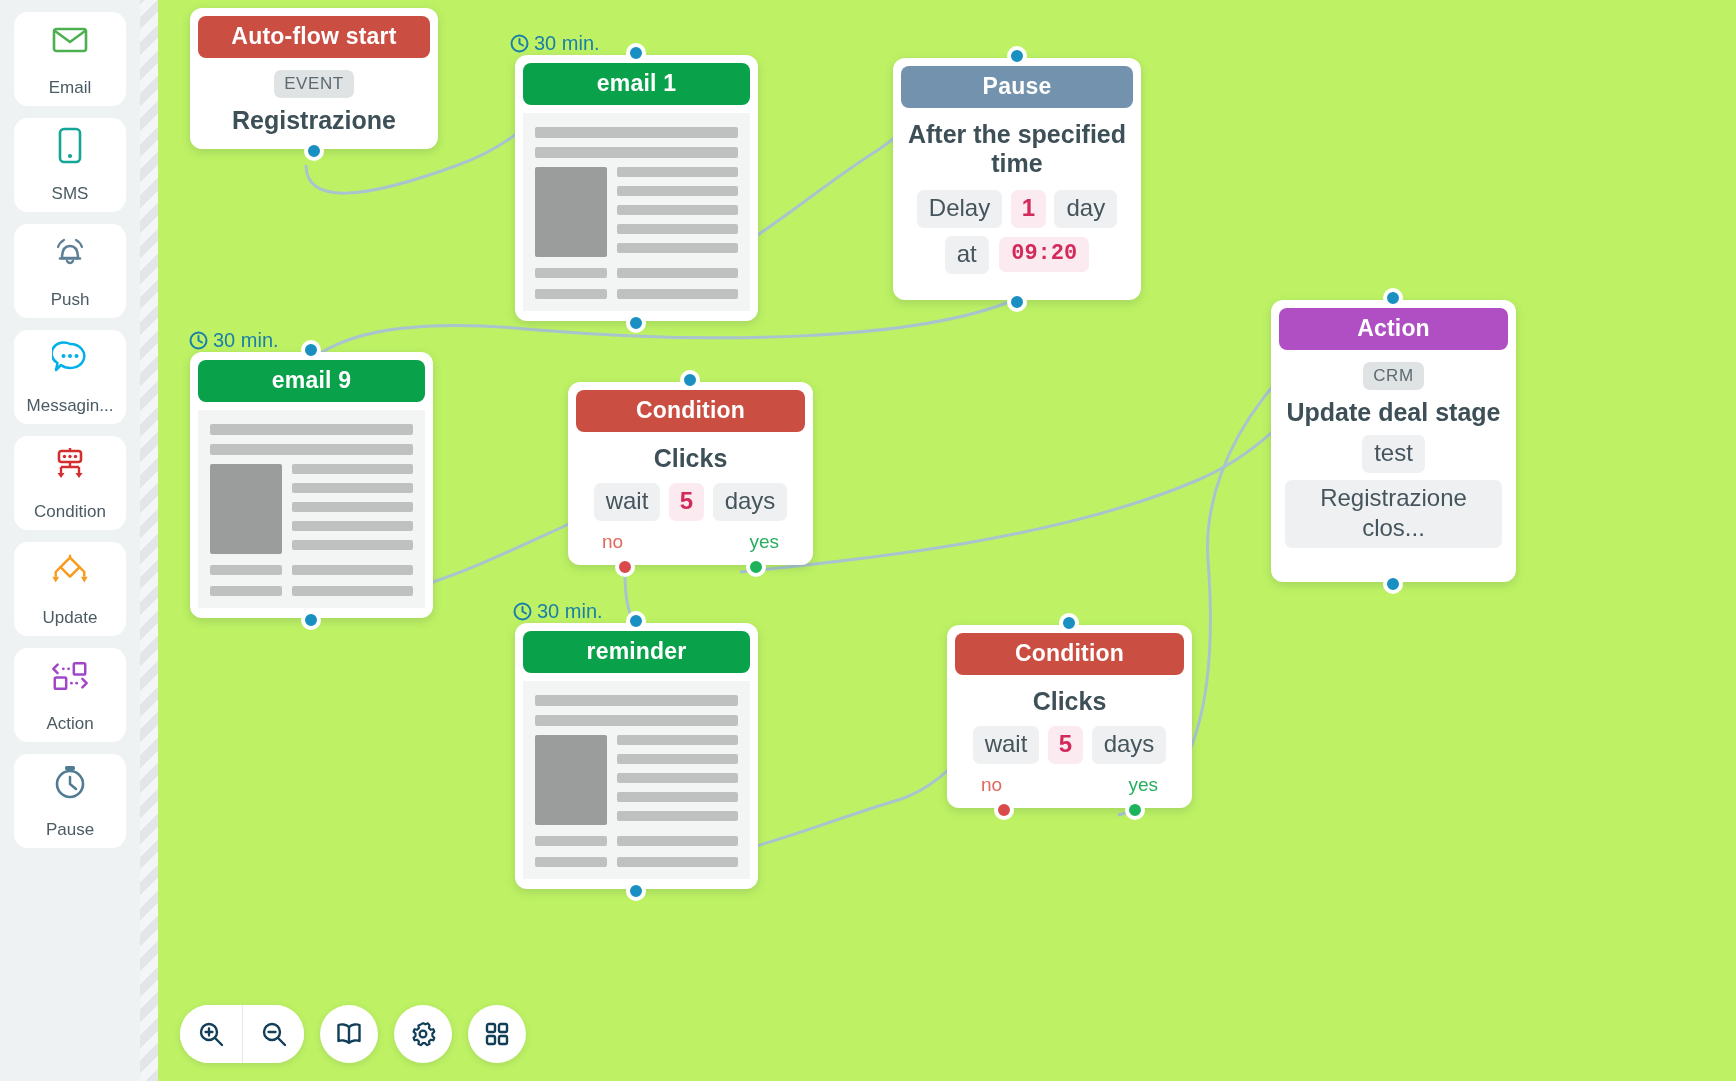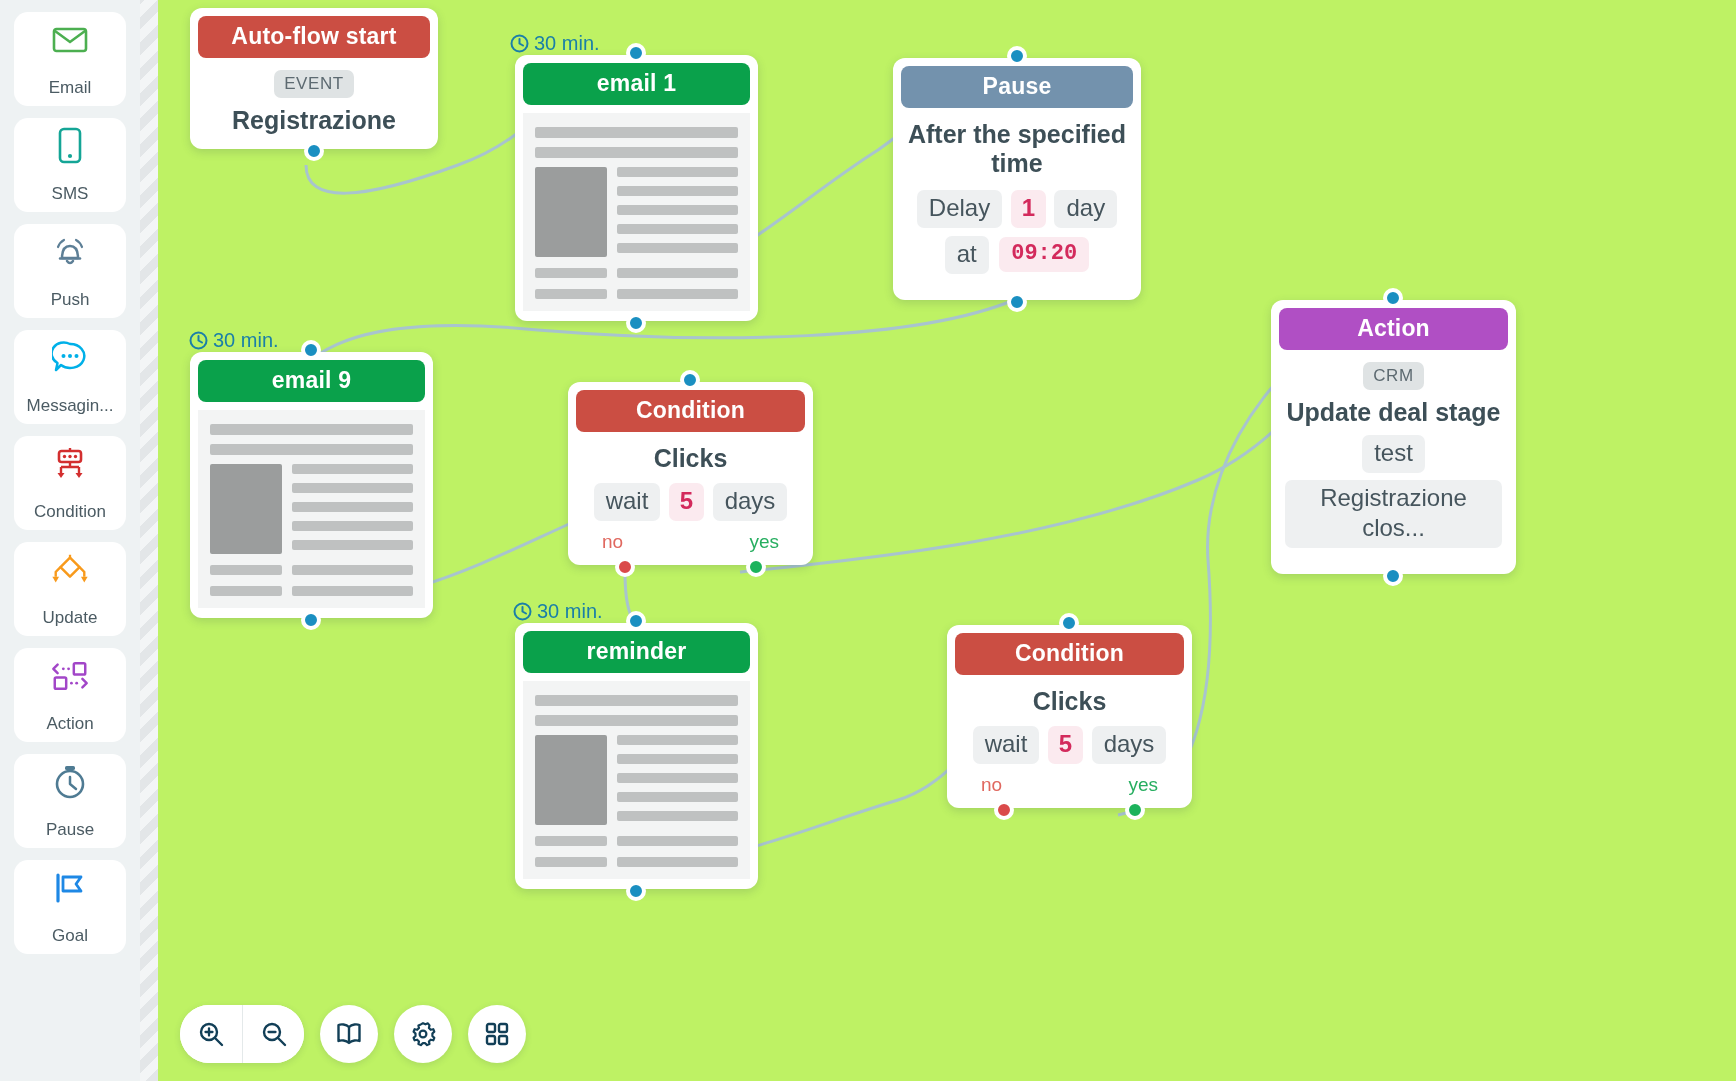--- a/index.html
+++ b/index.html
@@ -339,29 +339,20 @@
         <svg width="36" height="38" viewBox="0 0 36 38">
           <circle cx="18" cy="21" r="13" fill="none" stroke="#4f7b93" stroke-width="2.6"></circle>
           <path d="M18 14 L18 21 L24 26" fill="none" stroke="#4f7b93" stroke-width="2.5" stroke-linecap="round" stroke-linejoin="round"></path>
           <rect x="13" y="3" width="10" height="4" rx="1.6" fill="#4f7b93"></rect>
           <line x1="18" y1="7" x2="18" y2="9" stroke="#4f7b93" stroke-width="2.6"></line>
         </svg>
       </span>
       <span class="si-label">Pause</span>
     </div>
 
-    <div class="side-item">
-      <span class="si-icon">
-        <svg width="38" height="34" viewBox="0 0 38 34">
-          <line x1="7" y1="4" x2="7" y2="30" stroke="#1e88e5" stroke-width="3.2" stroke-linecap="round"></line>
-          <path d="M12 6 L30 6 L25 13 L30 20 L12 20 z" fill="none" stroke="#1e88e5" stroke-width="2.8" stroke-linejoin="round"></path>
-        </svg>
-      </span>
-      <span class="si-label">Goal</span>
-    </div>
   </div>
 
   <div id="canvas-wrap">
     <div id="hatch"></div>
 
     <div id="canvas">
 
       <svg id="wires">
         <g fill="none" stroke="#a8c4ce" stroke-width="3">
 
@@ -496,21 +487,21 @@
             <span class="yn-yes">yes</span>
           </div>
         </div>
         <div class="dot" style="left:112px; top:-12px;"></div>
         <div class="dot red" style="left:47px; bottom:-12px;"></div>
         <div class="dot green" style="right:47px; bottom:-12px;"></div>
       </div>
 
       <div class="node" style="left:1113px; top:300px; width:245px;">
         <div class="node-header" style="background:#b04fc4;">Action</div>
-        <div class="node-body" style="padding-bottom:26px;">
+        <div class="node-body" style="padding-bottom:34px;">
           <span class="chip small">CRM</span>
           <div class="node-title" style="margin-top:8px;">Update deal stage</div>
           <div class="chip-row" style="margin-top:8px;">
             <span class="chip">test</span>
           </div>
           <div class="chip-row" style="margin-top:7px;">
             <span class="chip">Registrazione clos...</span>
           </div>
         </div>
         <div class="dot" style="left:112px; top:-12px;"></div>

